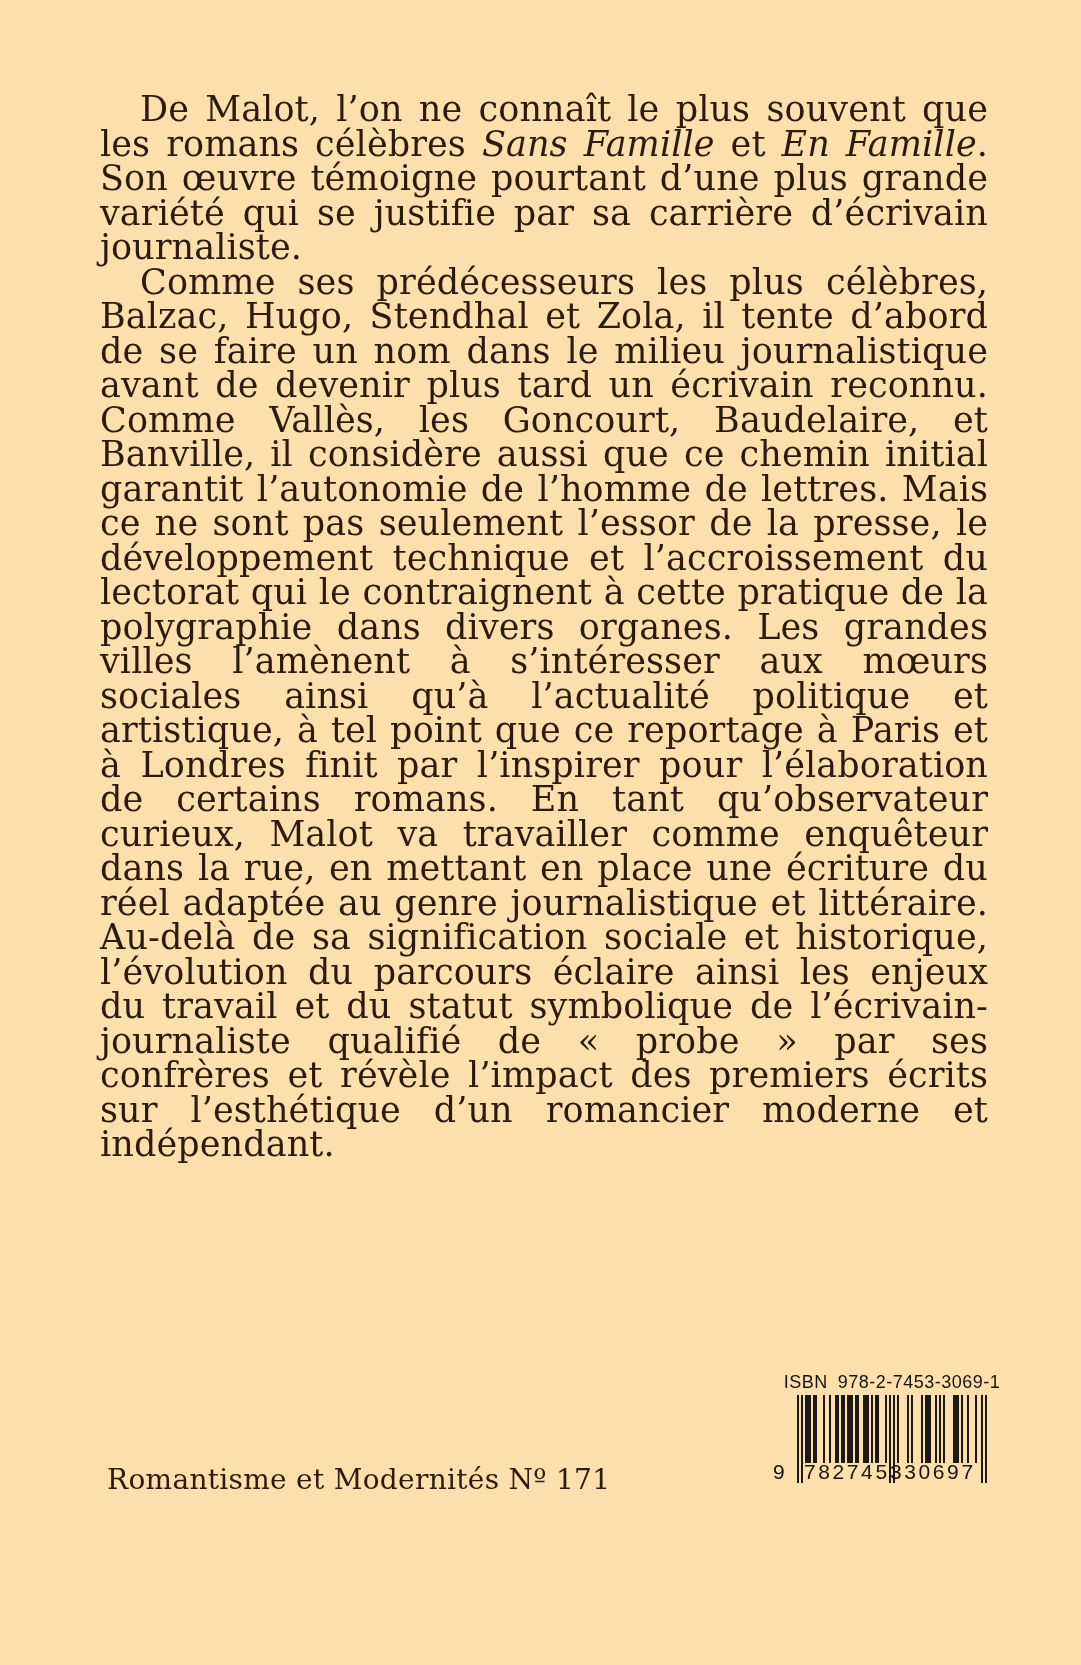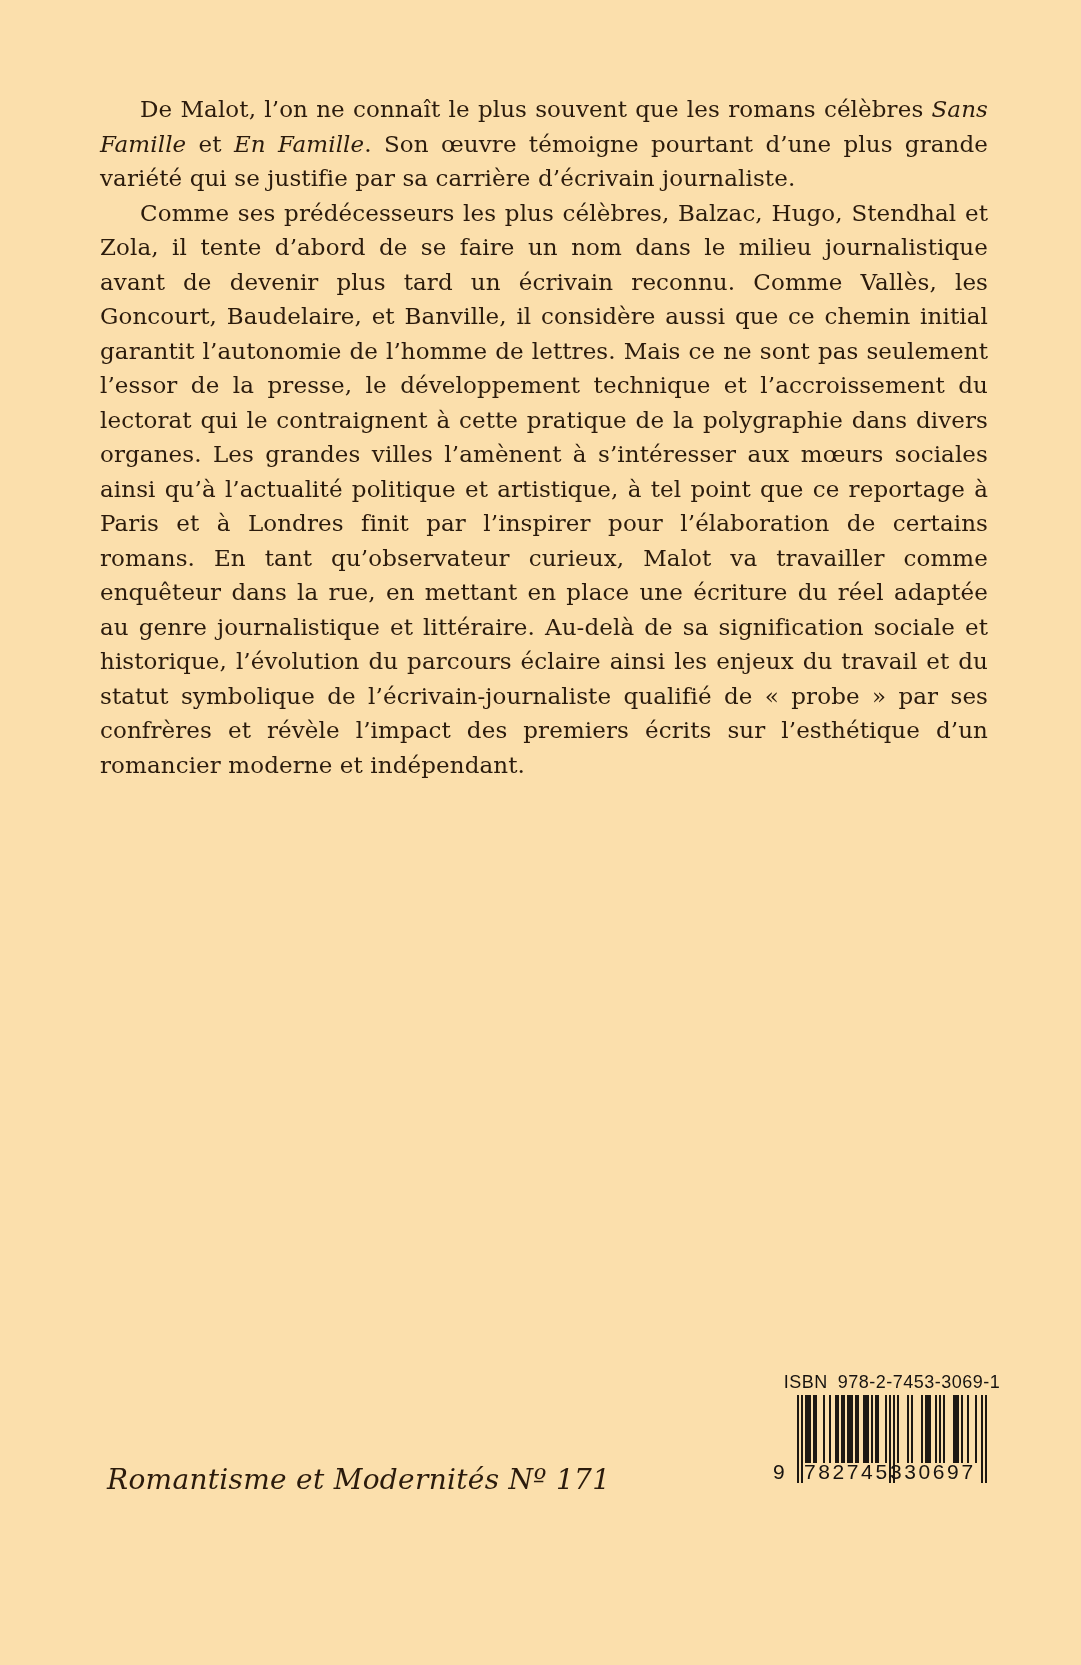--- a/index.html
+++ b/index.html
@@ -14,36 +14,35 @@
   }
   .cover { position: absolute; inset: 0; }
 
   
   .text-block {
     position: absolute;
     left: 100px; top: 92px; width: 888px;
   }
   .text-block p {
     margin: 0;
-    font-size: 23px;
+    font-size: 35px;
     line-height: 34.5px;
     text-align: justify;
     text-indent: 40px;
     letter-spacing: 0.1px;
   }
   .it { font-style: italic; }
   p.bio { margin-top: 80px; font-style: normal; }
   p.bio .it { font-style: italic; }
 
   
   .series {
     position: absolute;
     left: 107px; top: 1463px;
     font-size: 28px;
-    font-style: italic;
     letter-spacing: 0.3px;
     white-space: nowrap;
   }
 
   
   .barcode-wrap {
     position: absolute;
     left: 797px; top: 1372px;
     width: 190px;
   }

